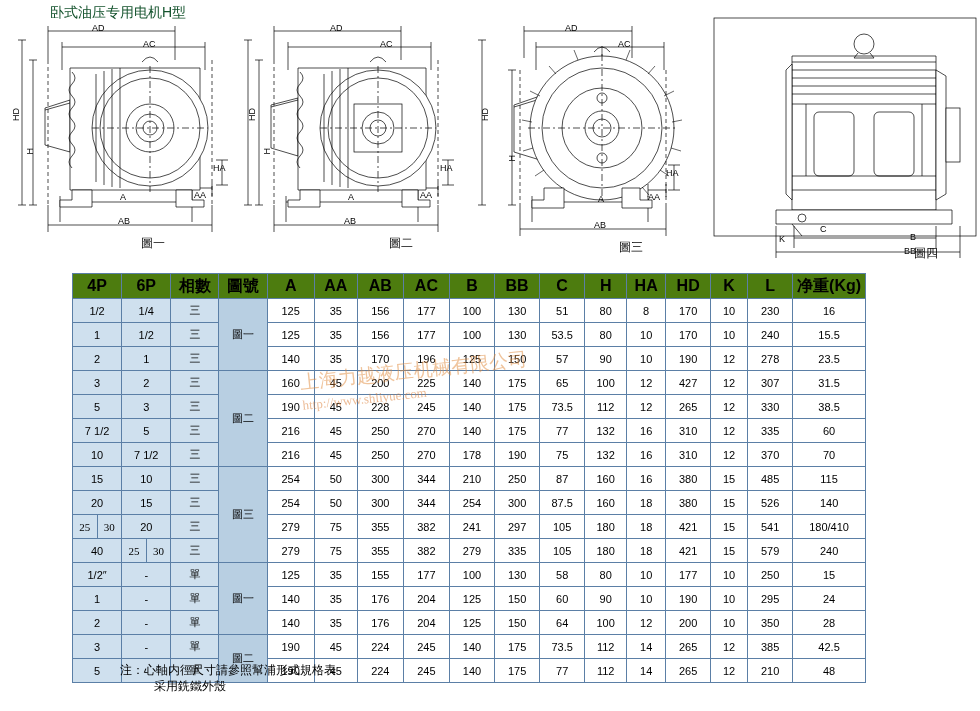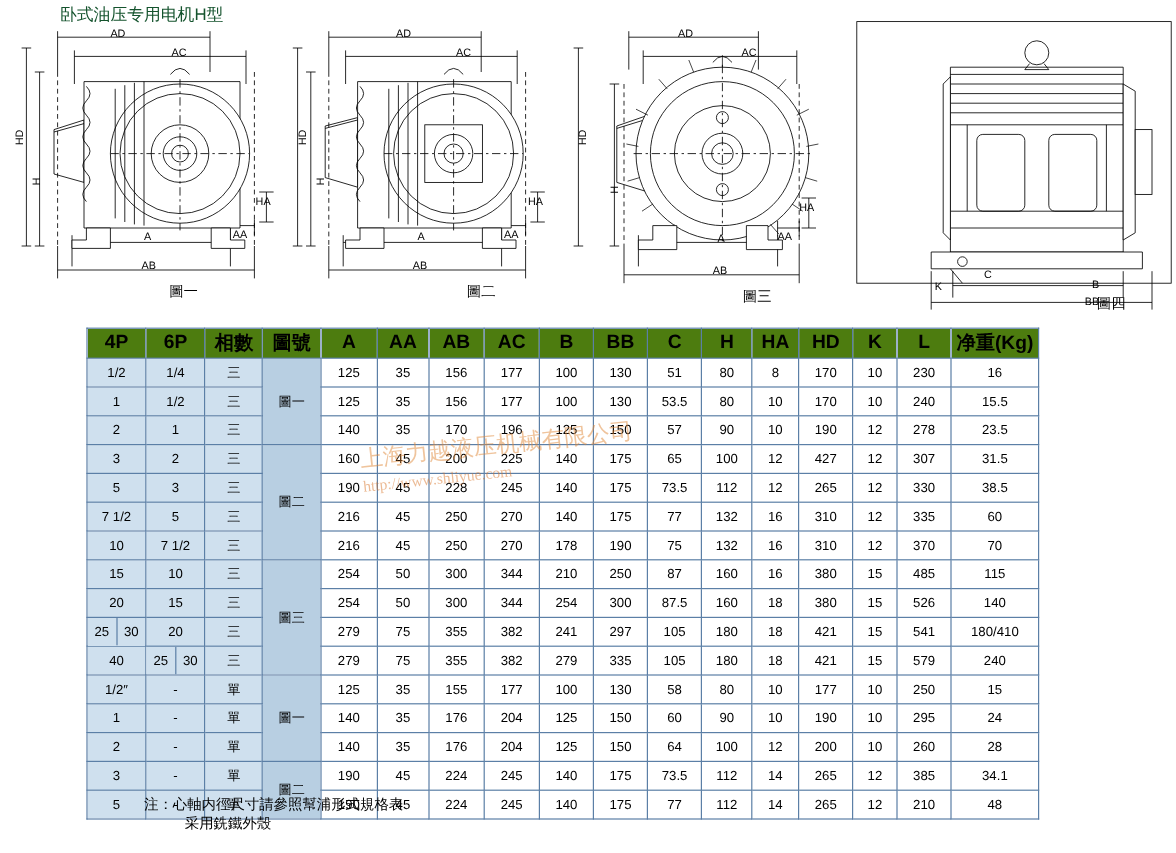--- a/index.html
+++ b/index.html
@@ -94,20 +94,21 @@
     background: #ffffff;
   }
   td.split {
     padding: 0 !important;
     position: relative;
   }
   .split-inner {
     display: flex;
     width: 100%;
     height: 23px;
+    font-family: Liberation Serif, serif;
   }
   .split-inner > span {
     flex: 1 1 50%;
     display: flex;
     align-items: center;
     justify-content: center;
     font-size: 11px;
   }
   .split-inner > span:first-child {
     border-right: 1px solid #5b7fa6;
@@ -710,41 +711,41 @@
             <td class="num">35</td>
             <td class="num">176</td>
             <td class="num">204</td>
             <td class="num">125</td>
             <td class="num">150</td>
             <td class="num">64</td>
             <td class="num">100</td>
             <td class="num">12</td>
             <td class="num">200</td>
             <td class="num">10</td>
-            <td class="num">260</td>
+            <td class="num">350</td>
             <td class="num">28</td>
           </tr>
           <tr>
             <td class="pole">3</td>
             <td class="pole">-</td>
             <td class="phase">單</td>
             <td class="fig" rowspan="2">圖二</td>
             <td class="num">190</td>
             <td class="num">45</td>
             <td class="num">224</td>
             <td class="num">245</td>
             <td class="num">140</td>
             <td class="num">175</td>
             <td class="num">73.5</td>
             <td class="num">112</td>
             <td class="num">14</td>
             <td class="num">265</td>
             <td class="num">12</td>
             <td class="num">385</td>
-            <td class="num">34.1</td>
+            <td class="num">42.5</td>
           </tr>
           <tr>
             <td class="pole">5</td>
             <td class="pole">-</td>
             <td class="phase">單</td>
             <td class="num">190</td>
             <td class="num">45</td>
             <td class="num">224</td>
             <td class="num">245</td>
             <td class="num">140</td>

